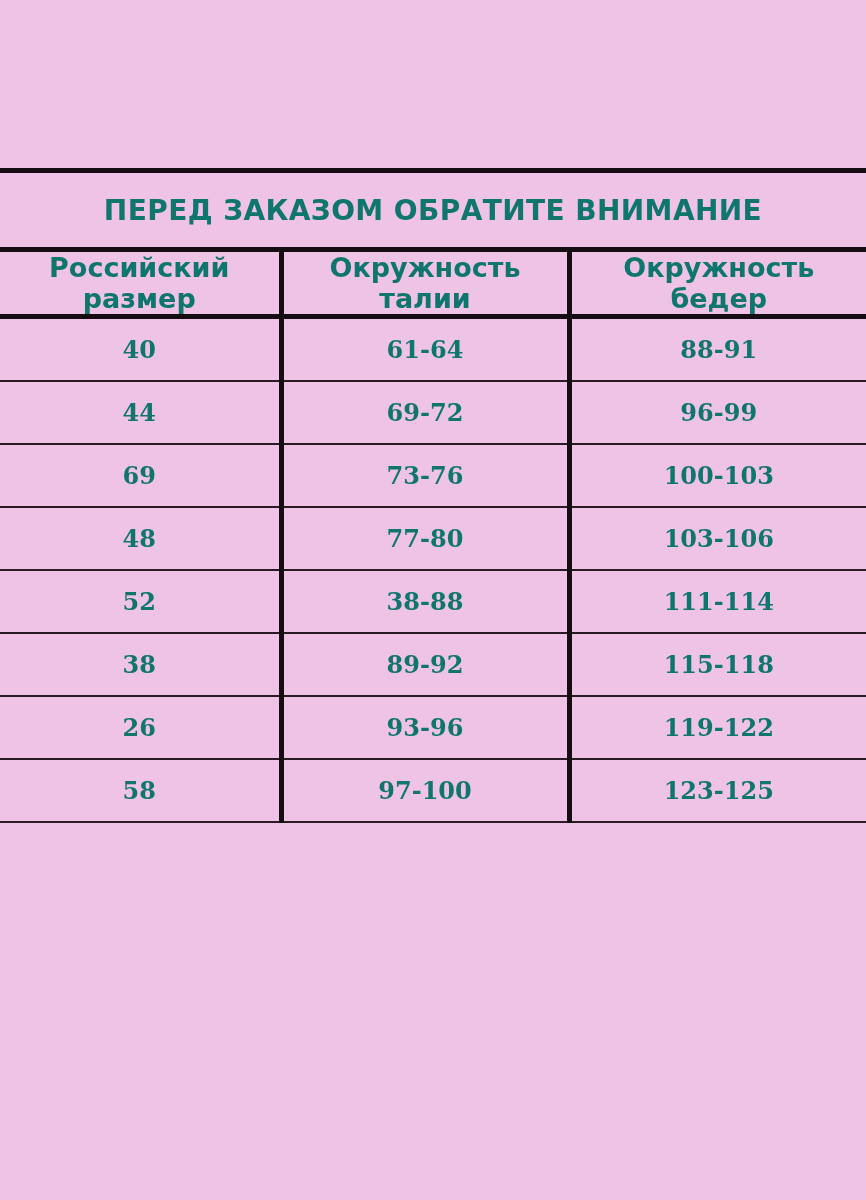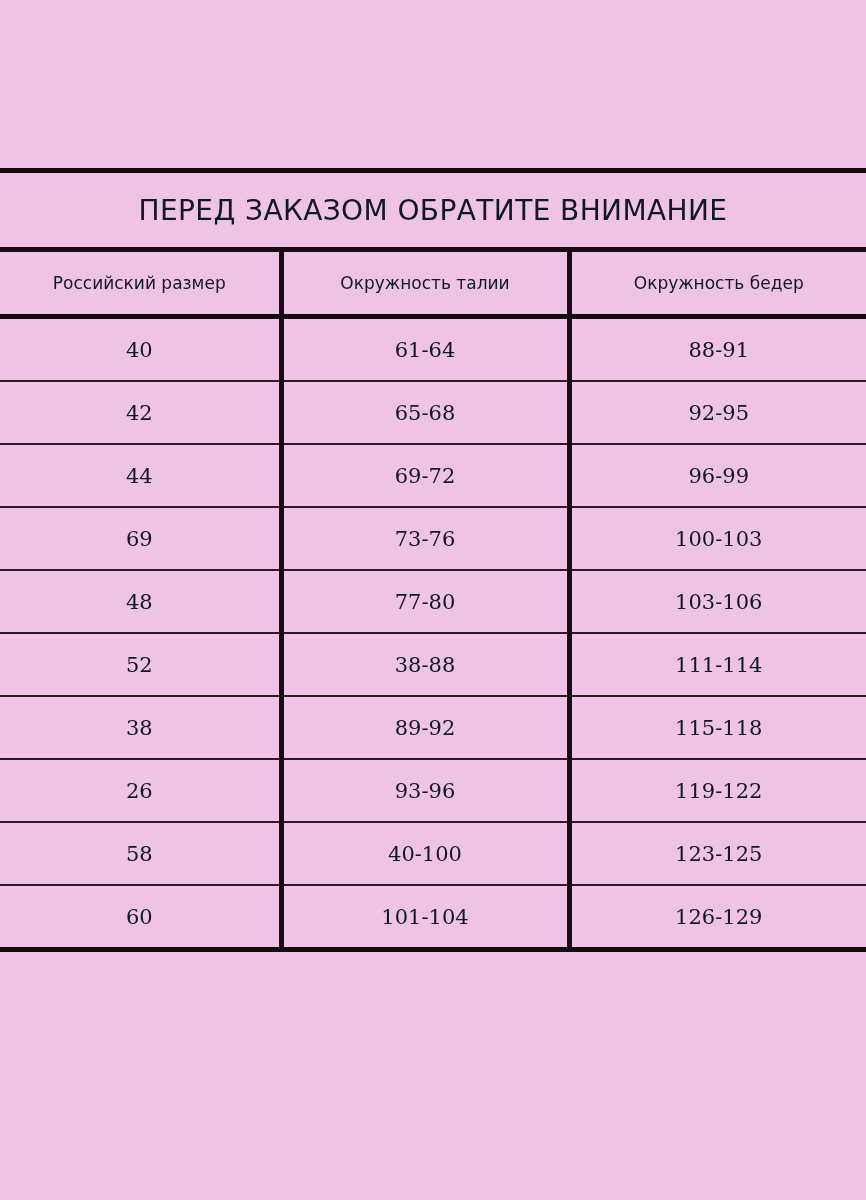--- a/index.html
+++ b/index.html
@@ -29,51 +29,51 @@
     width: 866px;
     border-collapse: collapse;
     table-layout: fixed;
     background: #efc3e6;
   }
   table.size-table td,
   table.size-table th {
     border: 0;
     padding: 0;
     text-align: center;
-    color: #0f172a;
-    font-weight: normal;
+    color: #0f766e;
+    font-weight: bold;
   }
   
   .title-cell {
     height: 74px;
     font-family: "DejaVu Sans", sans-serif;
     font-weight: bold;
     font-size: 28px;
     letter-spacing: 0.4px;
     color: #180f13;
     border-top: 5px solid #150d11 !important;
     border-bottom: 5px solid #150d11 !important;
     vertical-align: middle;
   }
   
   .head-cell {
     height: 62px;
     font-family: "DejaVu Sans", sans-serif;
-    font-size: 17px;
+    font-size: 27px;
     color: #180f13;
     vertical-align: middle;
     border-bottom: 5px solid #150d11 !important;
   }
   .head-cell.colsep,
   .body-cell.colsep {
     border-right: 5px solid #150d11 !important;
   }
   .body-cell {
     height: 61px;
-    font-size: 21px;
+    font-size: 24px;
     vertical-align: middle;
     border-bottom: 2px solid #2a1b22 !important;
   }
   tr.last-row .body-cell {
     border-bottom: 5px solid #150d11 !important;
   }
   .col-a { width: 281px; }
   .col-b { width: 288px; }
   .col-c { width: 297px; }
 </style>
@@ -97,25 +97,20 @@
           <td class="head-cell colsep">Окружность талии</td>
           <td class="head-cell">Окружность бедер</td>
         </tr>
 
         <tr>
           <td class="body-cell colsep">40</td>
           <td class="body-cell colsep">61-64</td>
           <td class="body-cell">88-91</td>
         </tr>
         <tr>
-          <td class="body-cell colsep">42</td>
-          <td class="body-cell colsep">65-68</td>
-          <td class="body-cell">92-95</td>
-        </tr>
-        <tr>
           <td class="body-cell colsep">44</td>
           <td class="body-cell colsep">69-72</td>
           <td class="body-cell">96-99</td>
         </tr>
         <tr>
           <td class="body-cell colsep">69</td>
           <td class="body-cell colsep">73-76</td>
           <td class="body-cell">100-103</td>
         </tr>
         <tr>
@@ -133,24 +128,19 @@
           <td class="body-cell colsep">89-92</td>
           <td class="body-cell">115-118</td>
         </tr>
         <tr>
           <td class="body-cell colsep">26</td>
           <td class="body-cell colsep">93-96</td>
           <td class="body-cell">119-122</td>
         </tr>
         <tr>
           <td class="body-cell colsep">58</td>
-          <td class="body-cell colsep">40-100</td>
+          <td class="body-cell colsep">97-100</td>
           <td class="body-cell">123-125</td>
-        </tr>
-        <tr class="last-row">
-          <td class="body-cell colsep">60</td>
-          <td class="body-cell colsep">101-104</td>
-          <td class="body-cell">126-129</td>
         </tr>
       </tbody>
     </table>
   </div>
 </div>
 
 </body></html>

